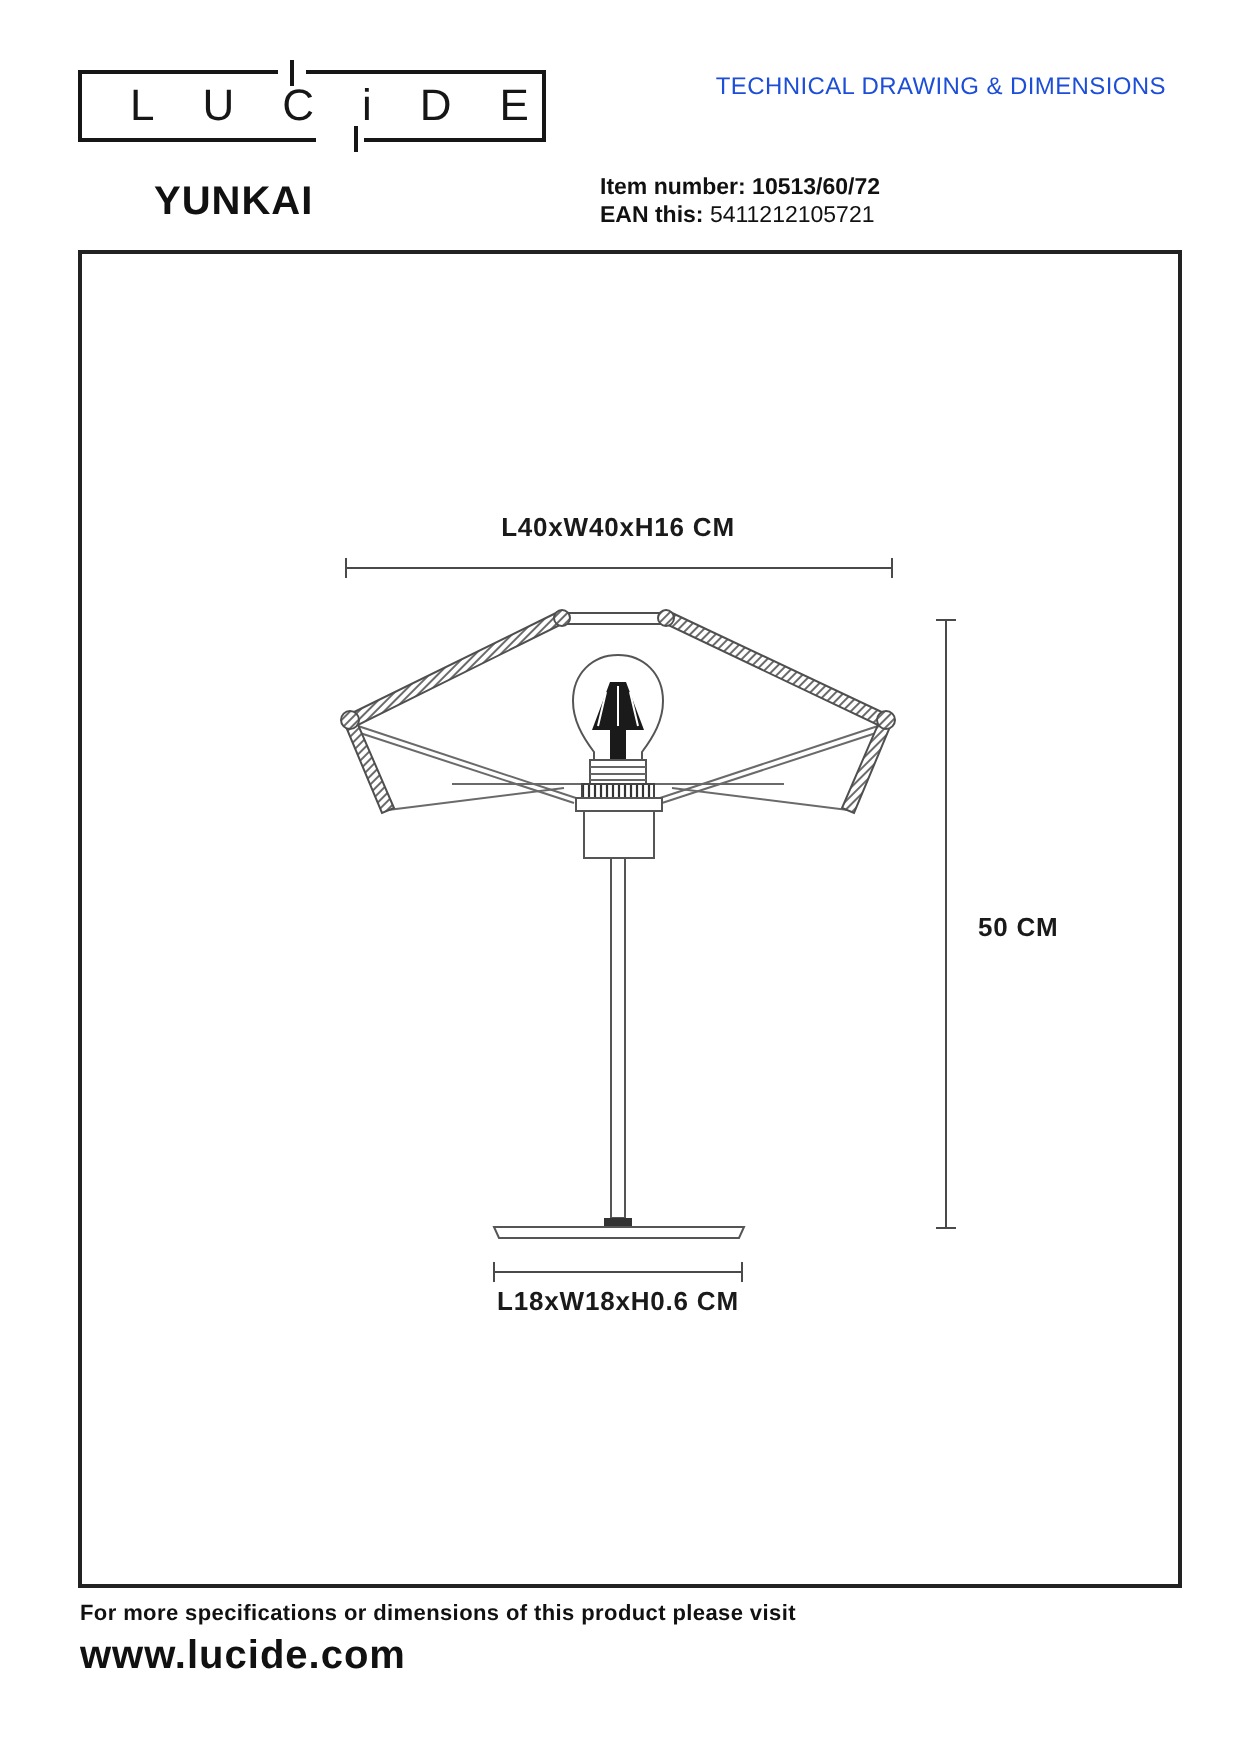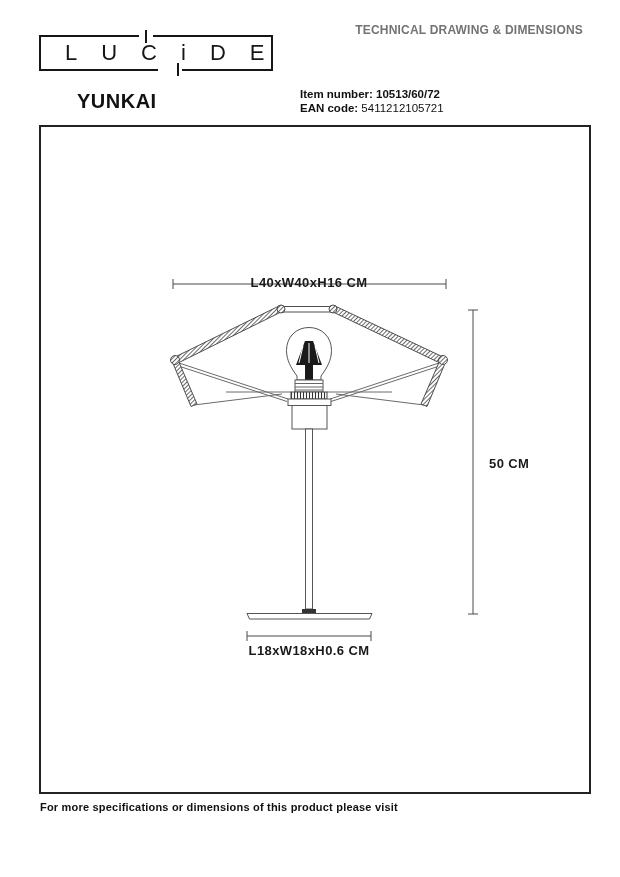--- a/index.html
+++ b/index.html
@@ -16,42 +16,42 @@
   .logo-text {
     font-size:22px; font-weight:400; letter-spacing:24px; padding-left:24px;
     color:#161616; white-space:nowrap; line-height:1;
   }
   .logo-gap-top { position:absolute; top:-4px; left:98px; width:14px; height:6px; background:#fff; }
   .logo-gap-bottom { position:absolute; bottom:-4px; left:117px; width:24px; height:6px; background:#fff; }
   .logo-tick-top { position:absolute; top:-7px; left:104px; width:2px; height:13px; background:#161616; }
   .logo-tick-bottom { position:absolute; bottom:-7px; left:136px; width:2px; height:13px; background:#161616; }
   
   .doc-title {
-    position:absolute; top:23px; right:37px; font-size:12px; font-weight:700;
-    letter-spacing:0.2px; color:#737373;
+    position:absolute; top:36px; right:37px; font-size:12px; font-weight:400;
+    letter-spacing:0.2px; color:#1d4ed8;
   }
   .product-name {
     position:absolute; left:45px; top:90px; font-size:20px; font-weight:700;
     letter-spacing:0.5px; color:#111;margin-left:32px;
   }
   .item-info { position:absolute; left:300px; top:87px; font-size:11.5px; line-height:14px; color:#111; }
   .item-info .lbl { font-weight:700; }
   .item-info .val-bold { font-weight:700; }
   .item-info .val-reg { font-weight:400; }
   
   .drawing-box {
     position:absolute; left:39px; top:125px; width:552px; height:669px;
     border:2px solid #222; background:#fff;
   }
   .drawing-box svg { position:absolute; left:0; top:0; }
   .dim-label {
     position:absolute; font-size:13px; font-weight:700; letter-spacing:0.4px;
     color:#1a1a1a; white-space:nowrap;
   }
-  .dim-top { left:268px; top:148px; transform:translateX(-50%); }
+  .dim-top { left:268px; top:129px; transform:translateX(-50%); }
   .dim-right { left:448px; top:329px; }
   .dim-bottom { left:268px; top:516px; transform:translateX(-50%);text-align:center; }
   
   .footer-note {
     position:absolute; left:40px; top:801px; font-size:11px; font-weight:700;
     letter-spacing:0.2px; color:#111;
   }
   .footer-site {
     position:absolute; left:40px; top:817px; font-size:20px; font-weight:700;
     letter-spacing:0.5px; color:#111; text-decoration:none;
@@ -73,21 +73,21 @@
   <div class="doc-title">TECHNICAL DRAWING &amp; DIMENSIONS</div>
 
   <div class="product-name">YUNKAI</div>
 
   <div class="item-info">
     <div>
       <span class="lbl">Item number:</span>
       <span class="val-bold">10513/60/72</span>
     </div>
     <div>
-      <span class="lbl">EAN code:</span>
+      <span class="lbl">EAN this:</span>
       <span class="val-reg">5411212105721</span>
     </div>
   </div>
 
   <div class="drawing-box">
 
     <svg viewBox="0 0 548 665" width="548" height="665">
       <defs>
         <pattern id="hatch" width="3" height="3" patternUnits="userSpaceOnUse" patternTransform="rotate(45)">
           <rect width="3" height="3" fill="#ffffff"></rect>
@@ -151,14 +151,15 @@
         <path d="M206,486.5 L331,486.5 L328.5,492 L208.5,492 Z" fill="#ffffff" stroke="#555555"></path>
       </g>
     </svg>
 
     <div class="dim-label dim-top">L40xW40xH16 CM</div>
     <div class="dim-label dim-right">50 CM</div>
     <div class="dim-label dim-bottom">L18xW18xH0.6 CM</div>
   </div>
 
   <div class="footer-note">For more specifications or dimensions of this product please visit</div>
+  <a class="footer-site" href="#">www.lucide.com</a>
 
 </div>
 
 </body></html>

